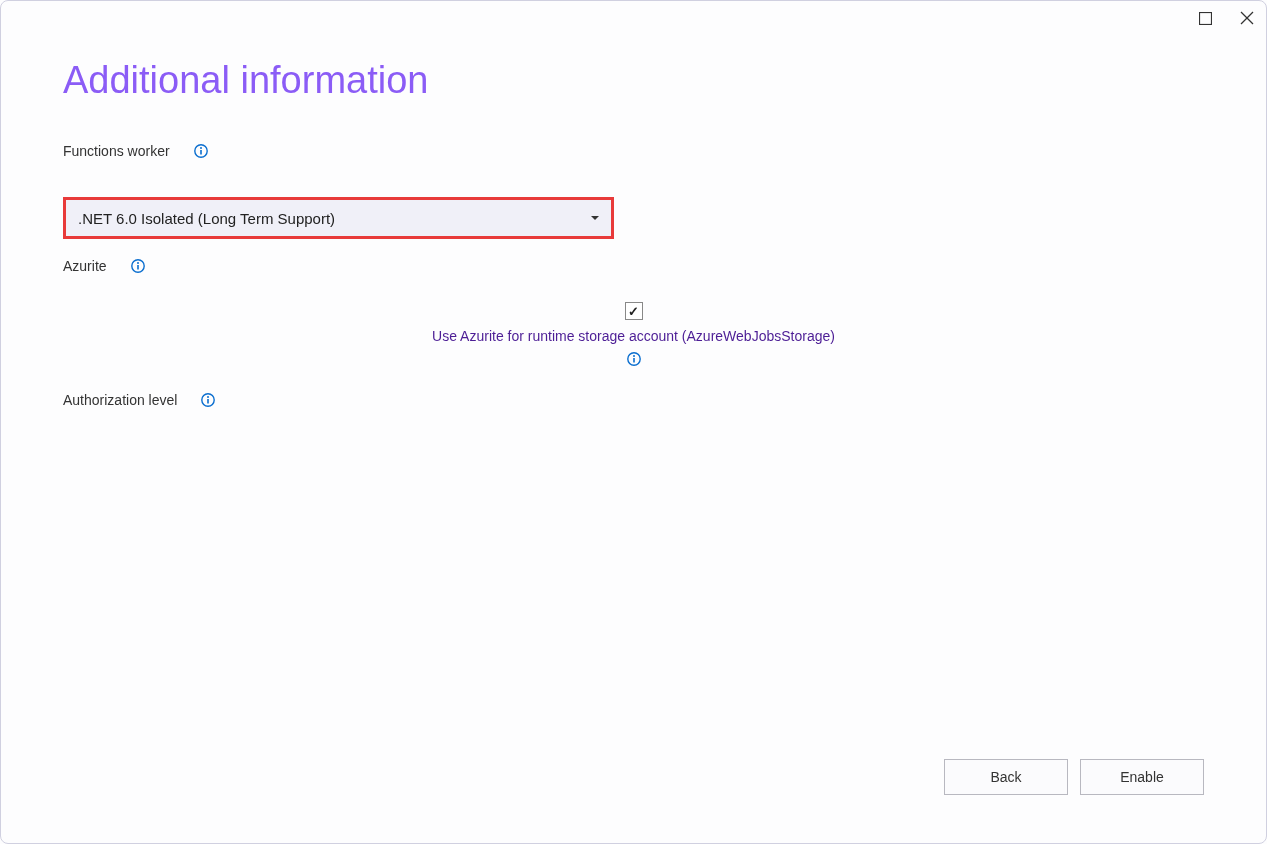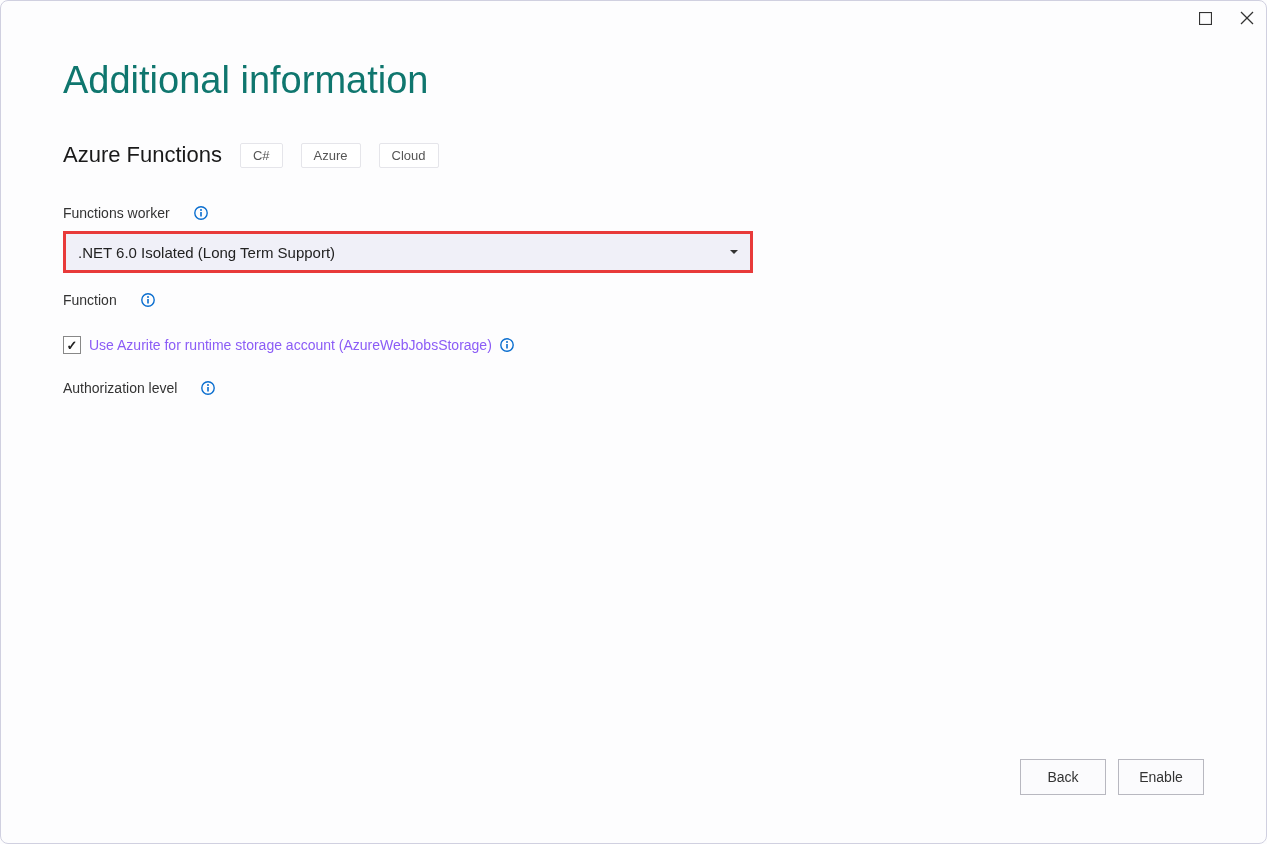--- a/index.html
+++ b/index.html
@@ -27,21 +27,21 @@
     }
     .window-controls svg {
       display: block;
     }
     .content {
       padding: 58px 62px 0 62px;
     }
     .page-title {
       font-size: 38px;
       font-weight: 400;
-      color: #0f766e;
+      color: #8b5cf6;
       margin-bottom: 40px;
     }
     .subtitle-row {
       display: flex;
       align-items: center;
       gap: 18px;
       margin-bottom: 36px;
     }
     .subtitle {
       font-size: 22px;
@@ -68,46 +68,48 @@
       margin-bottom: 10px;
     }
     .info-icon {
       display: inline-flex;
       align-items: center;
       justify-content: center;
       width: 14px;
       height: 14px;
     }
     .dropdown {
-      width: 690px;
+      width: 551px;
       height: 42px;
       background: #f0f0f8;
       border: 3px solid #e83a3a;
       display: flex;
       align-items: center;
       justify-content: space-between;
       padding: 0 12px;
       font-size: 15px;
       color: #222;
       cursor: pointer;
+      margin-top: 28px;
     }
     .dropdown-arrow {
       width: 0;
       height: 0;
       border-left: 4px solid transparent;
       border-right: 4px solid transparent;
       border-top: 4px solid #333;
     }
     .checkbox-row {
       display: flex;
       align-items: center;
       gap: 8px;
       margin-bottom: 12px;
       font-size: 14px;
-      color: #8b5cf6;
+      color: #4c1d95;
+      flex-direction: column;
     }
     .checkbox {
       width: 18px;
       height: 18px;
       border: 1px solid #888;
       background: #fff;
       display: inline-flex;
       align-items: center;
       justify-content: center;
       cursor: pointer;
@@ -119,21 +121,21 @@
       font-weight: bold;
     }
     .footer {
       position: absolute;
       bottom: 48px;
       right: 62px;
       display: flex;
       gap: 12px;
     }
     .btn {
-      width: 86px;
+      width: 124px;
       height: 36px;
       background: #fbfbfd;
       border: 1px solid #b8b8c0;
       font-size: 14px;
       color: #333;
       cursor: pointer;
       display: flex;
       align-items: center;
       justify-content: center;
     }
@@ -155,26 +157,20 @@
     <svg width="14" height="14" viewBox="0 0 14 14">
         <line x1="1" y1="1" x2="13" y2="13" stroke="#333" stroke-width="1.3"></line>
         <line x1="13" y1="1" x2="1" y2="13" stroke="#333" stroke-width="1.3"></line>
       </svg>
   </span>
 </div>
 
 <div class="content">
   <h1 class="page-title">Additional information</h1>
 
-  <div class="subtitle-row">
-    <span class="subtitle">Azure Functions</span>
-    <span class="tag">C#</span>
-    <span class="tag">Azure</span>
-    <span class="tag">Cloud</span>
-  </div>
 
   
   <div class="form-group">
     <div class="field-label">
       <span>Functions worker</span>
       <span class="info-icon">
         <svg width="14" height="14" viewBox="0 0 14 14">
             <circle cx="7" cy="7" r="6.2" fill="none" stroke="#0a6ecf" stroke-width="1.4"></circle>
             <circle cx="7" cy="4" r="1" fill="#0a6ecf"></circle>
             <rect x="6.2" y="6" width="1.6" height="4.5" fill="#0a6ecf"></rect>
@@ -183,21 +179,21 @@
     </div>
     <div class="dropdown">
       <span>.NET 6.0 Isolated (Long Term Support)</span>
       <span class="dropdown-arrow"></span>
     </div>
   </div>
 
   
   <div class="form-group">
     <div class="field-label">
-      <span>Function</span>
+      <span>Azurite</span>
       <span class="info-icon">
         <svg width="14" height="14" viewBox="0 0 14 14">
             <circle cx="7" cy="7" r="6.2" fill="none" stroke="#0a6ecf" stroke-width="1.4"></circle>
             <circle cx="7" cy="4" r="1" fill="#0a6ecf"></circle>
             <rect x="6.2" y="6" width="1.6" height="4.5" fill="#0a6ecf"></rect>
           </svg>
       </span>
     </div>
   </div>
 

